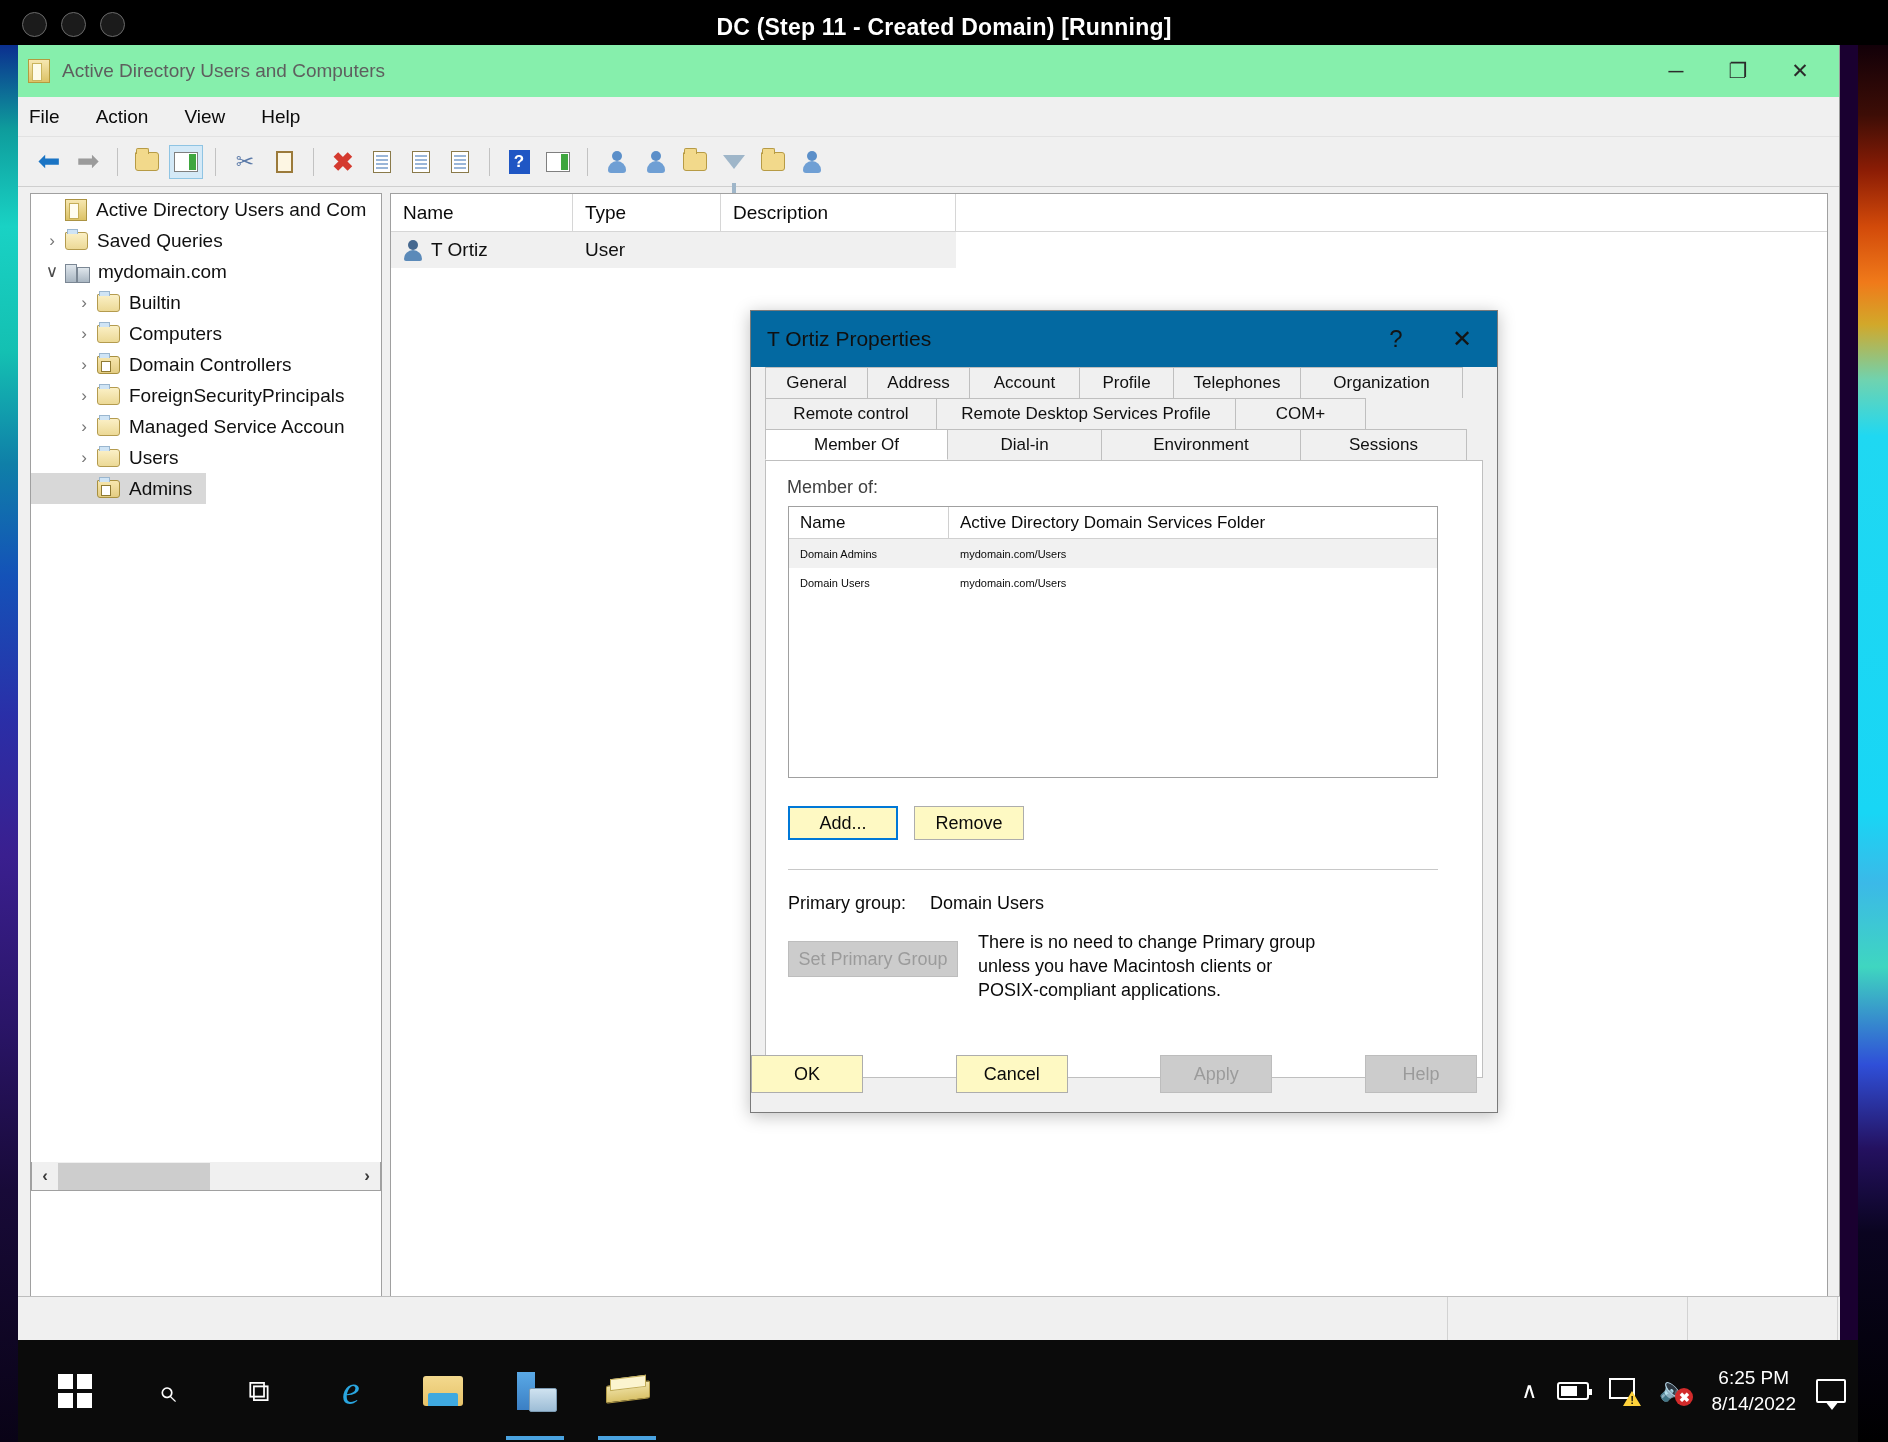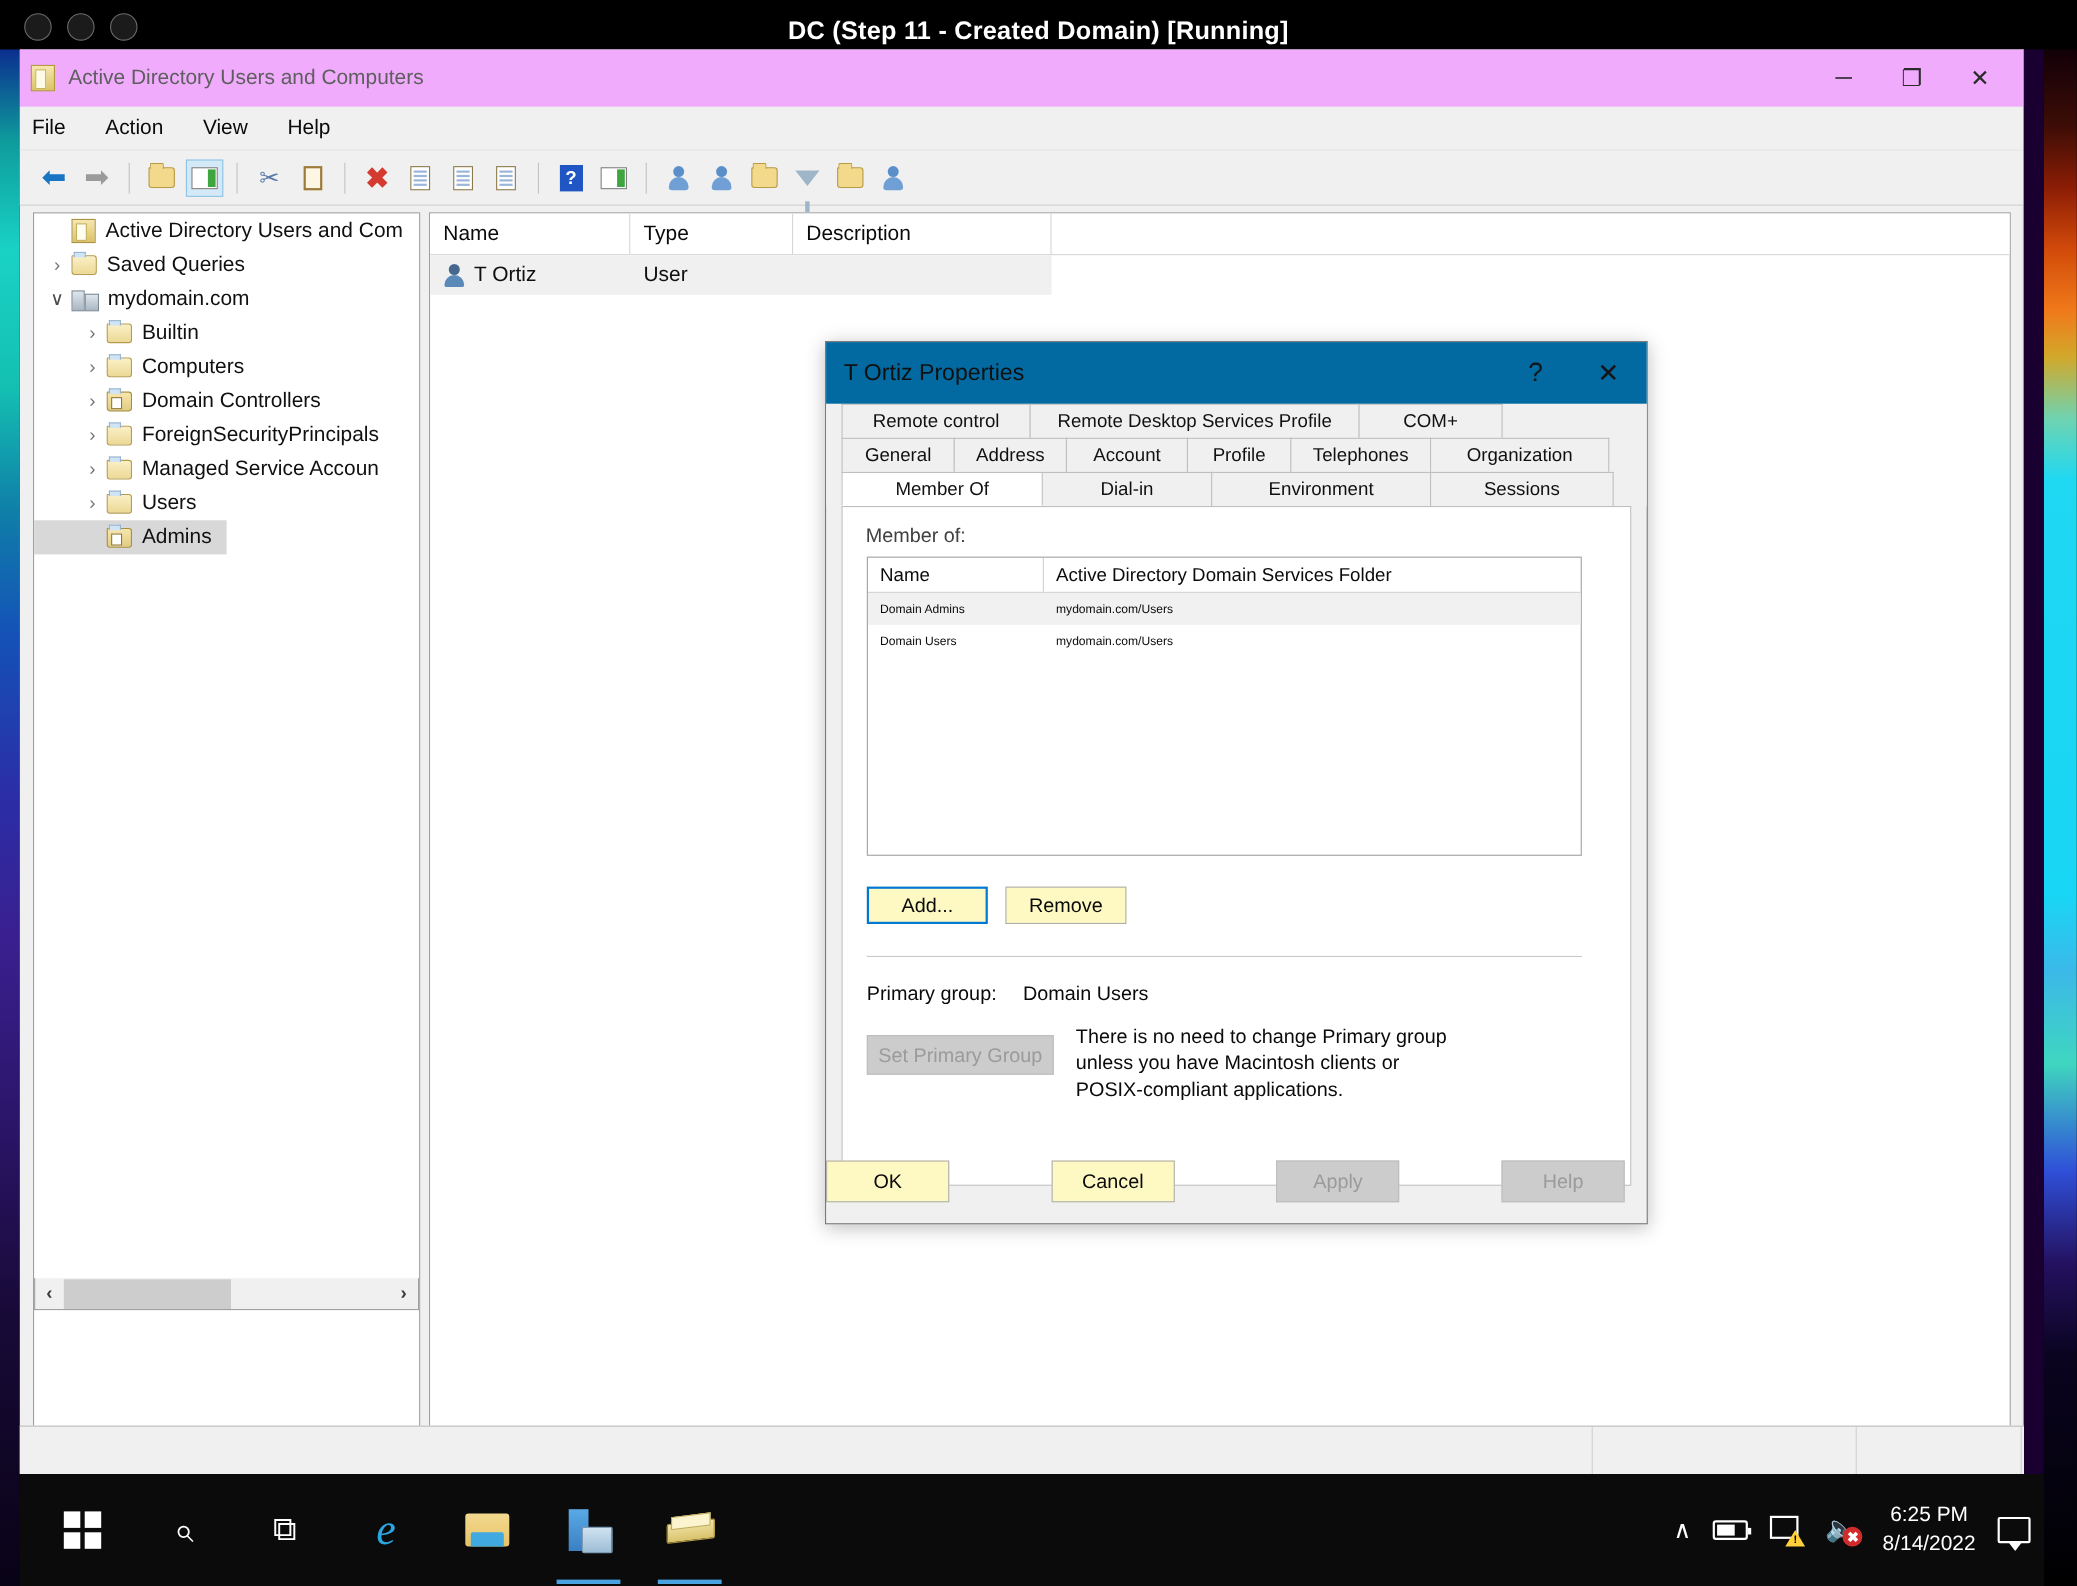--- a/index.html
+++ b/index.html
@@ -69,21 +69,21 @@
   
   #mmc-window {
     position: absolute; left: 0px; top: 0px;
     width: 1822px; height: 1295px;
     background: #f0f0f0;
     border-right: 1px solid #9a9a9a;
   }
   #mmc-titlebar {
     position: relative;
     height: 52px;
-    background: #f0abfc;
+    background: #86efac;
     display: flex; align-items: center;
   }
   #mmc-app-icon {
     width: 22px; height: 24px; margin-left: 10px; margin-right: 12px;
     background: linear-gradient(#f6e7b0, #dcc266);
     border: 1px solid #b39b3e;
     position: relative;
   }
   #mmc-app-icon::after {
     content:''; position:absolute; left:3px; top:3px;
@@ -687,31 +687,31 @@
         <div id="props-titlebar">
           <div id="props-title-text">T Ortiz Properties</div>
           <div id="props-title-btns">
             <div class="pd-ctl">?</div>
             <div class="pd-ctl">✕</div>
           </div>
         </div>
 
         <div id="props-tabs">
           <div class="tabrow">
-            <div class="tab" style="width:172px">Remote control</div>
-            <div class="tab" style="width:300px">Remote Desktop Services Profile</div>
-            <div class="tab" style="width:131px">COM+</div>
-          </div>
-          <div class="tabrow">
             <div class="tab" style="width:103px">General</div>
             <div class="tab" style="width:103px">Address</div>
             <div class="tab" style="width:111px">Account</div>
             <div class="tab" style="width:95px">Profile</div>
             <div class="tab" style="width:128px">Telephones</div>
             <div class="tab" style="width:163px">Organization</div>
+          </div>
+          <div class="tabrow">
+            <div class="tab" style="width:172px">Remote control</div>
+            <div class="tab" style="width:300px">Remote Desktop Services Profile</div>
+            <div class="tab" style="width:131px">COM+</div>
           </div>
           <div class="tabrow">
             <div class="tab selected" style="width:183px">Member Of</div>
             <div class="tab" style="width:155px">Dial-in</div>
             <div class="tab" style="width:200px">Environment</div>
             <div class="tab" style="width:167px">Sessions</div>
           </div>
         </div>
 
         <div id="tab-content">

